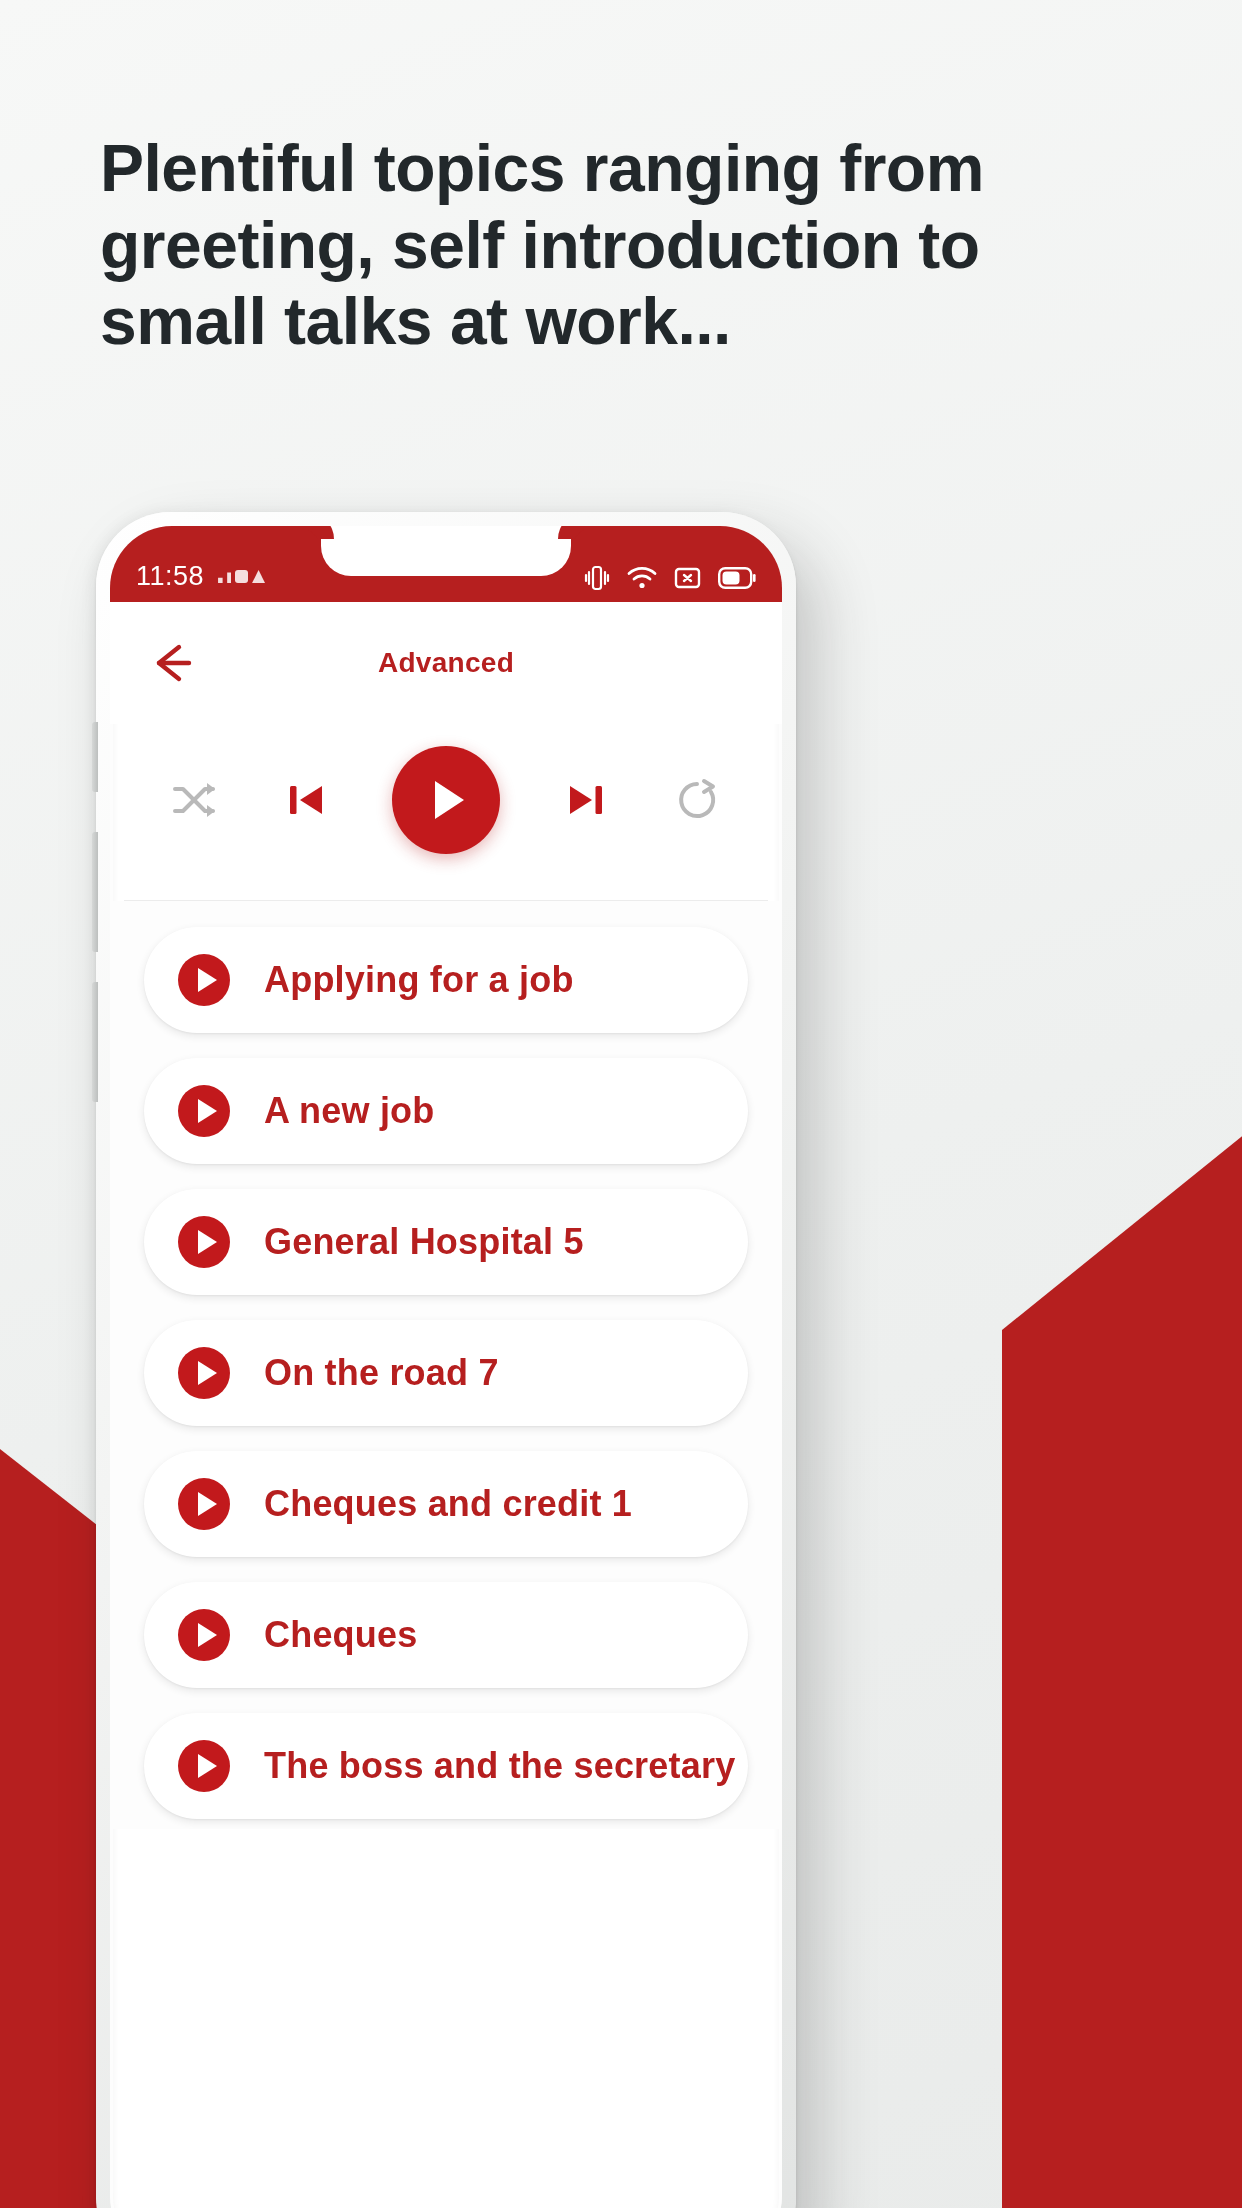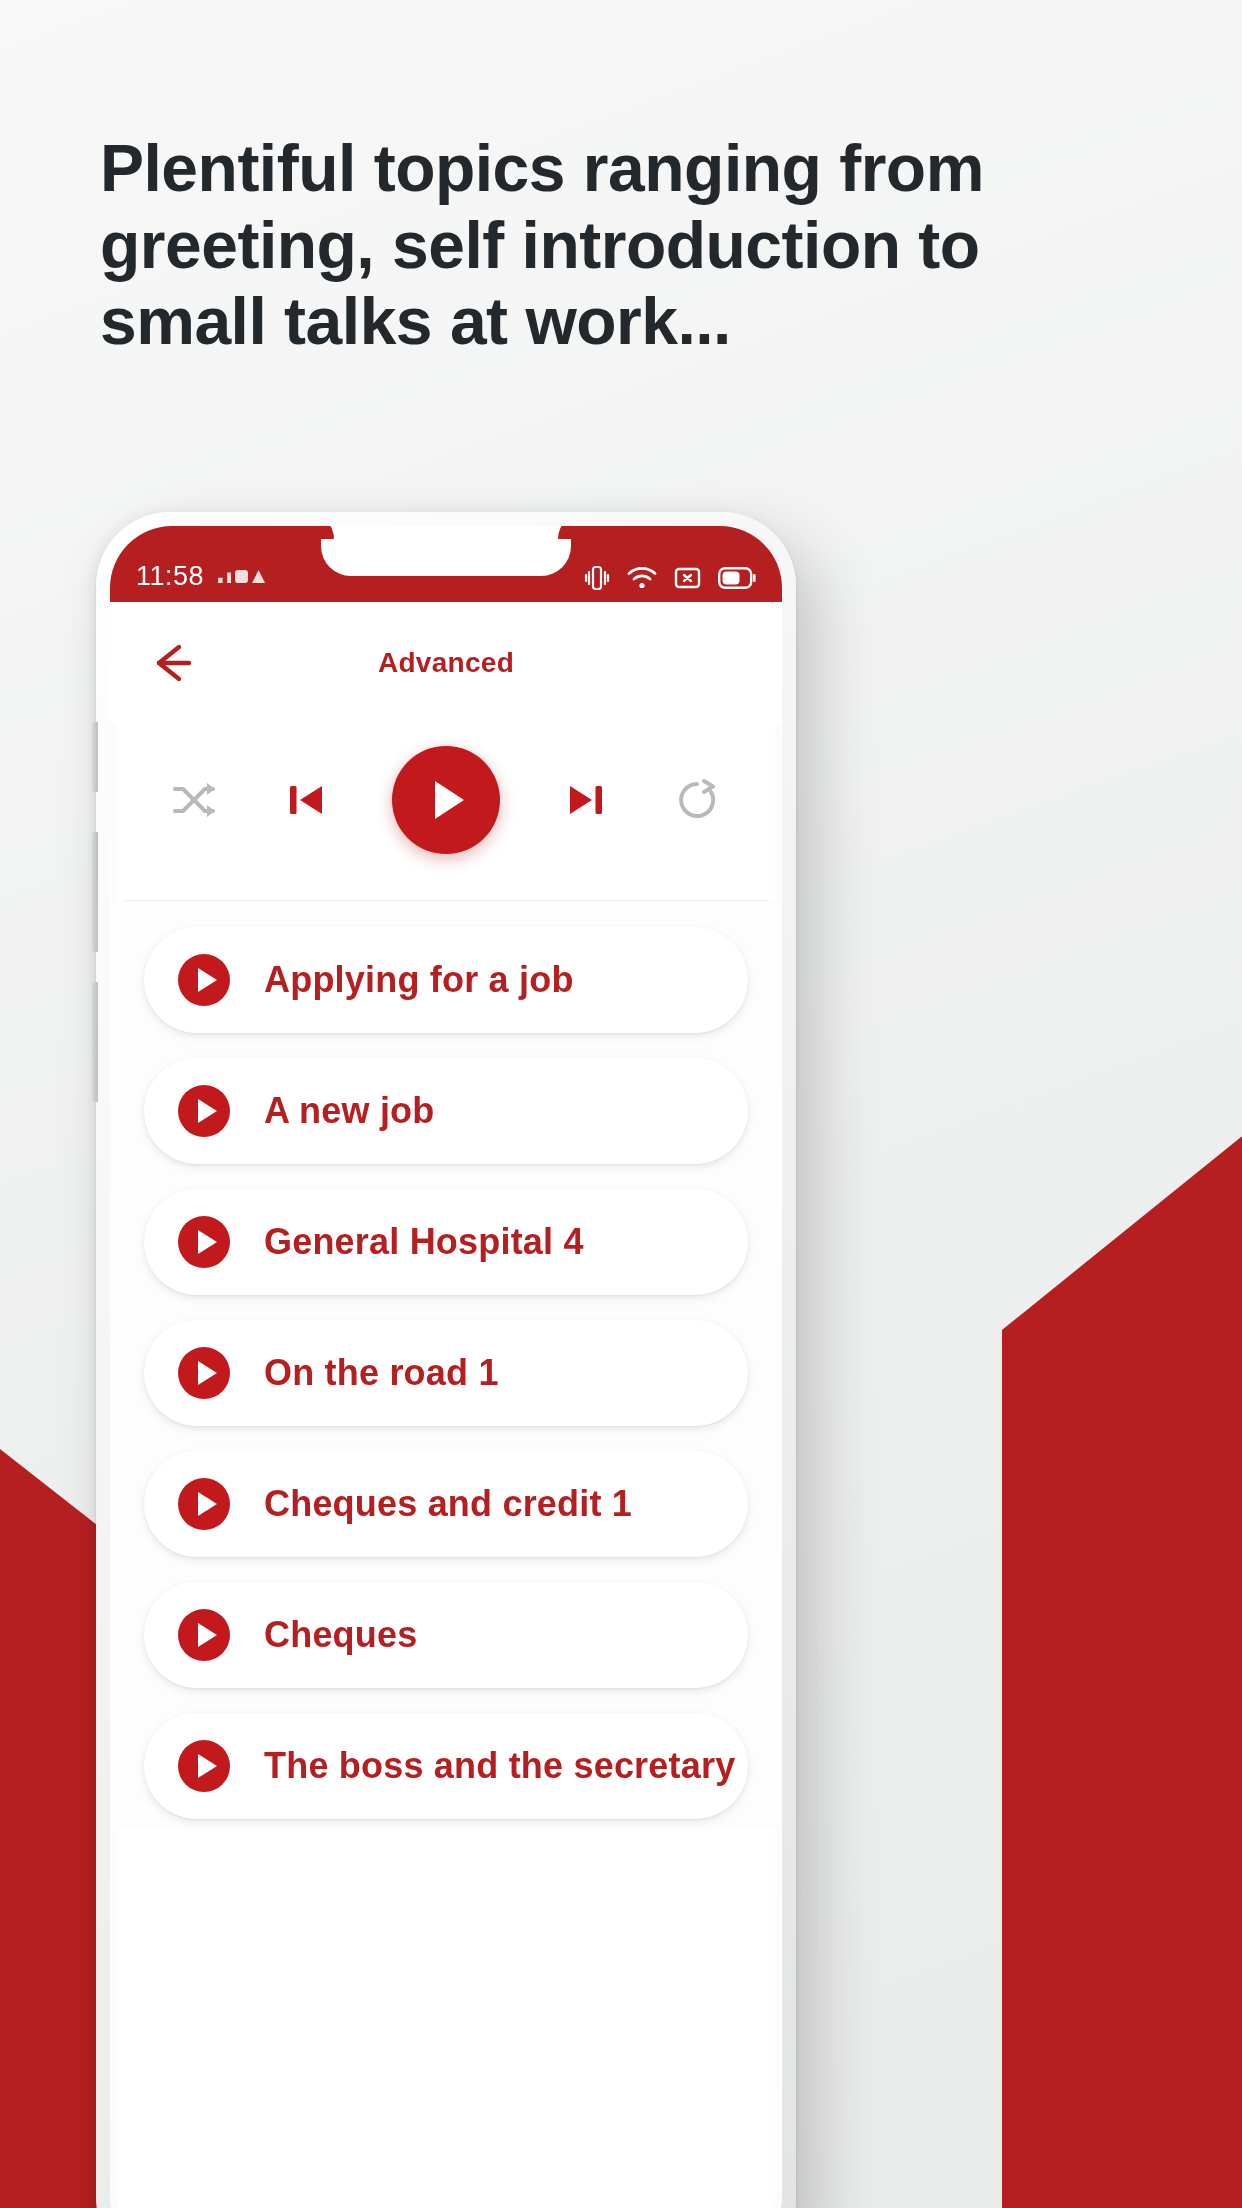--- a/index.html
+++ b/index.html
@@ -346,28 +346,28 @@
           <span class="track-play">
               <span class="tri"></span>
             </span>
           <span class="track-label">A new job</span>
         </div>
 
         <div class="track">
           <span class="track-play">
               <span class="tri"></span>
             </span>
-          <span class="track-label">General Hospital 4</span>
-        </div>
-
-        <div class="track">
-          <span class="track-play">
-              <span class="tri"></span>
-            </span>
-          <span class="track-label">On the road 1</span>
+          <span class="track-label">General Hospital 5</span>
+        </div>
+
+        <div class="track">
+          <span class="track-play">
+              <span class="tri"></span>
+            </span>
+          <span class="track-label">On the road 7</span>
         </div>
 
         <div class="track">
           <span class="track-play">
               <span class="tri"></span>
             </span>
           <span class="track-label">Cheques and credit 1</span>
         </div>
 
         <div class="track">

